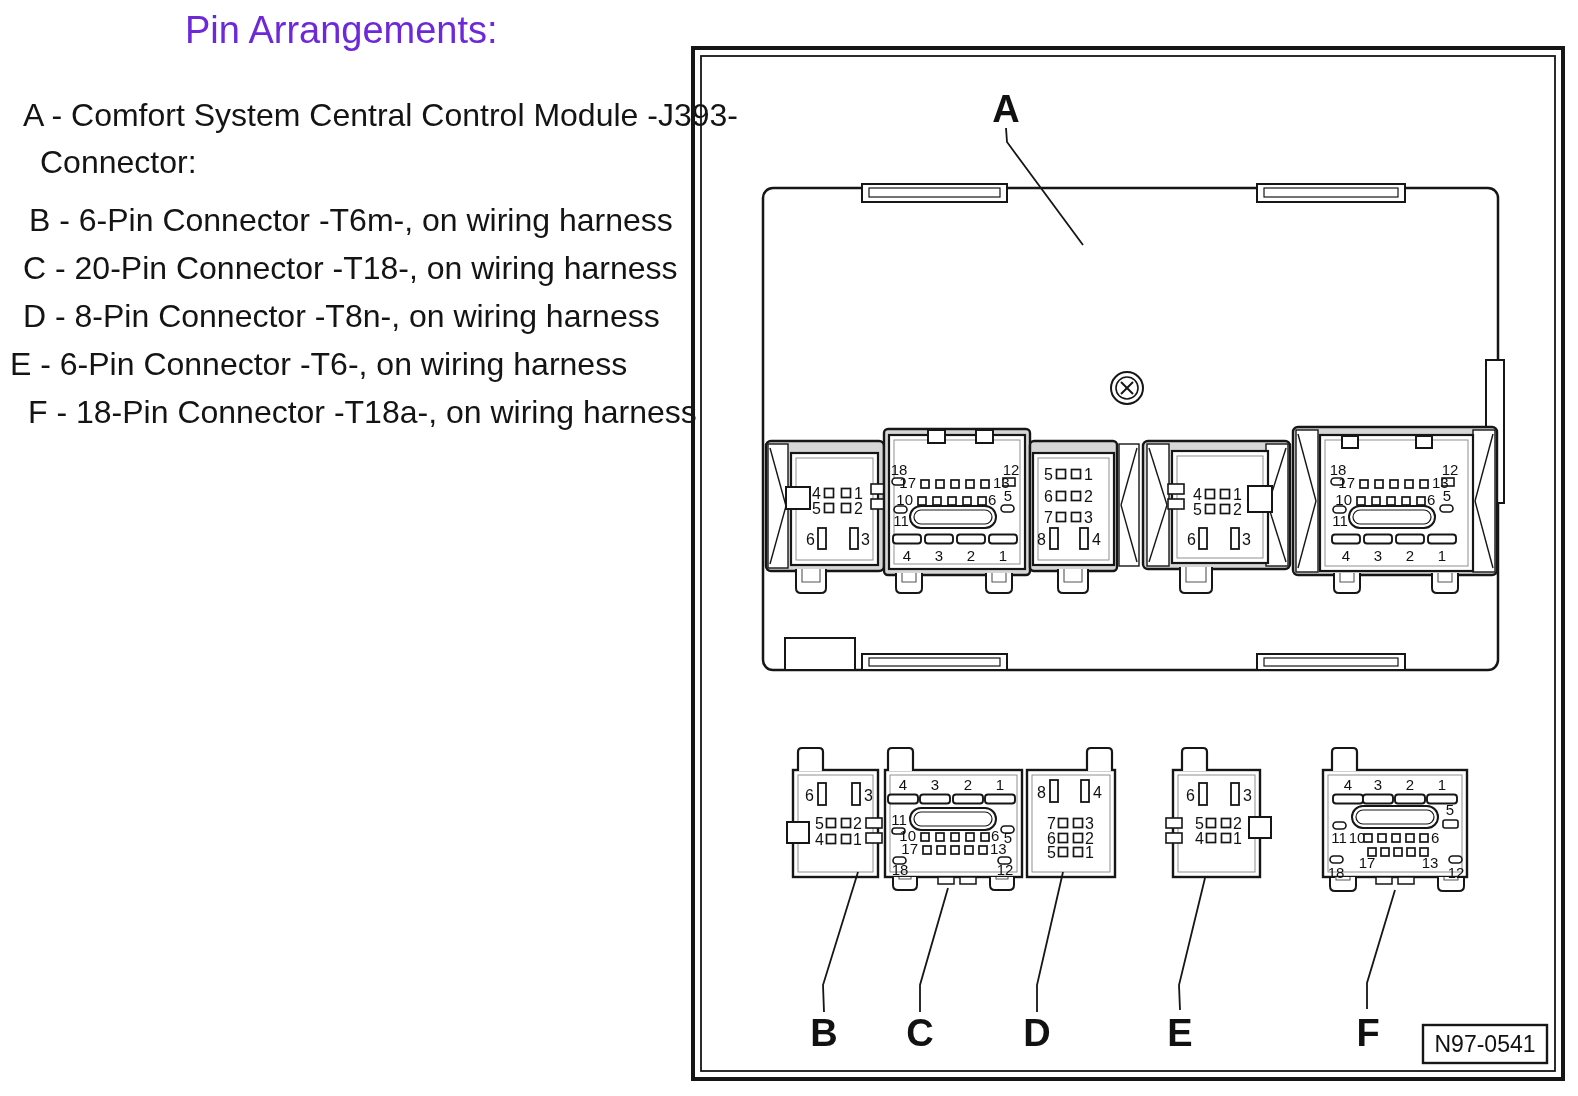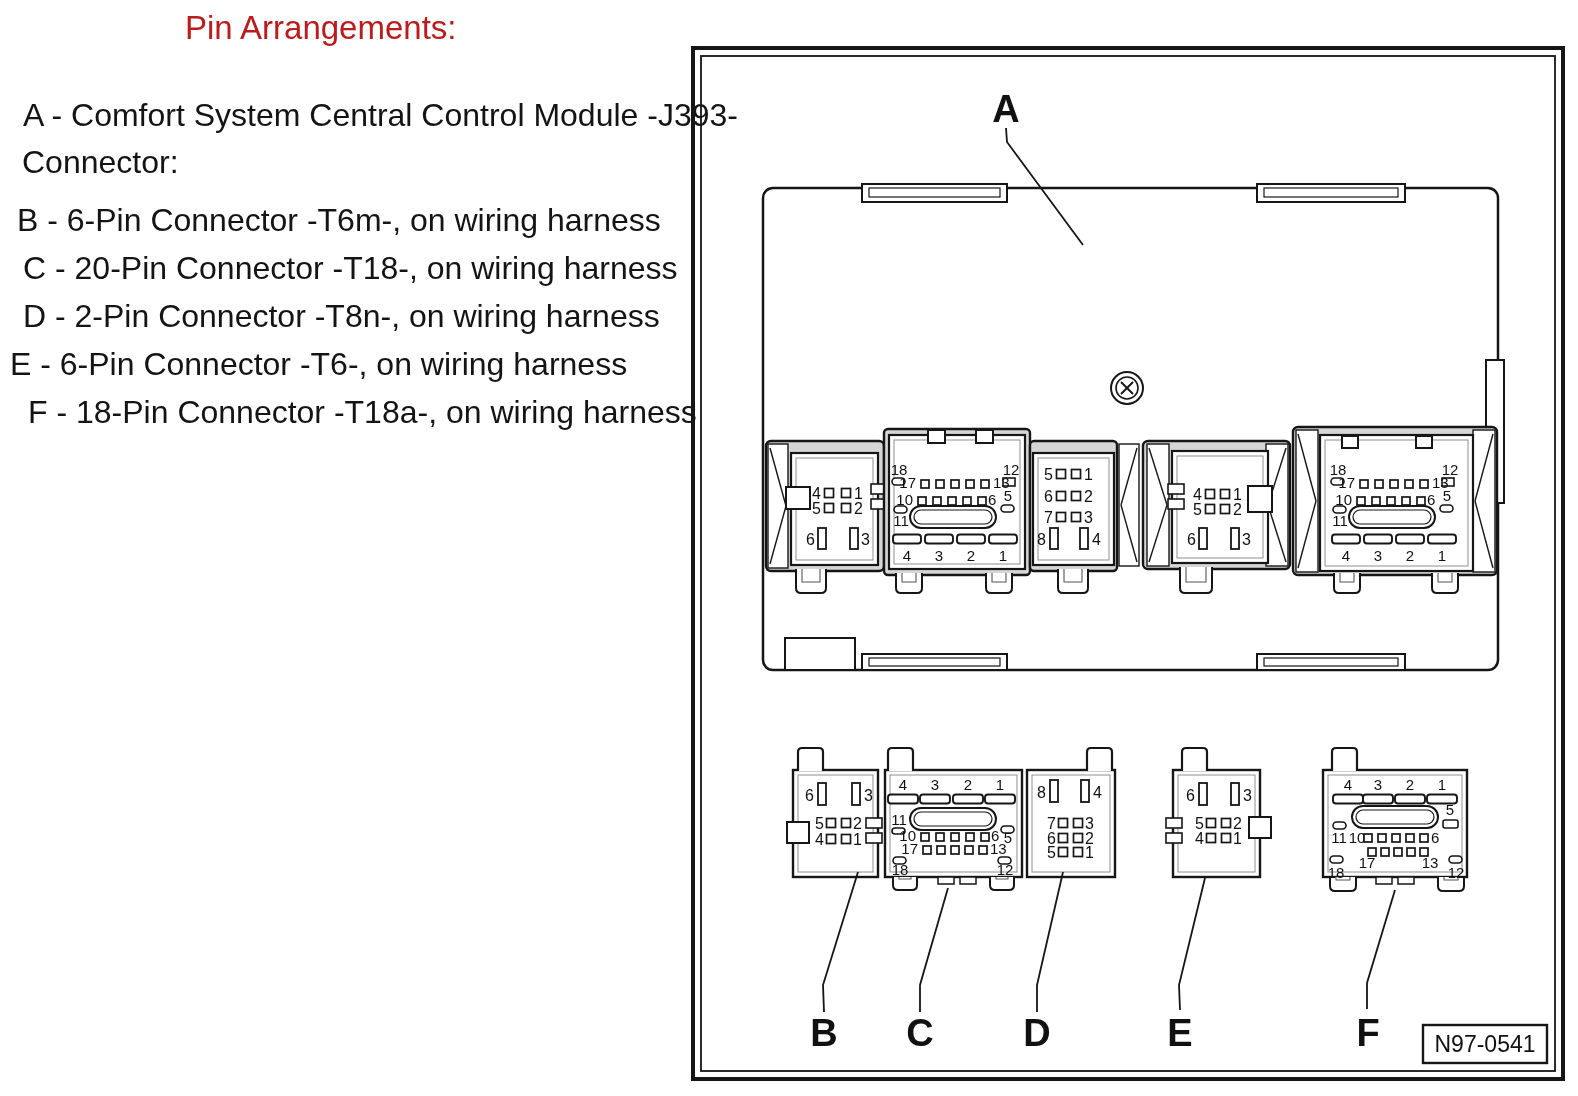--- a/index.html
+++ b/index.html
@@ -1,31 +1,31 @@
 <!DOCTYPE html>
 <html><head>
 <meta charset="utf-8">
 <style>
   html,body{margin:0;padding:0;background:#fff;}
   body{width:1578px;height:1096px;position:relative;overflow:hidden;
        font-family:"Liberation Sans",sans-serif;color:#111;}
   .legend-line{position:absolute;white-space:nowrap;font-size:32px;line-height:1;color:#141414;}
-  #page-title{position:absolute;left:185px;top:11px;font-size:33px;line-height:1;color:#b91c1c;}
+  #page-title{position:absolute;left:185px;top:11px;font-size:38px;line-height:1;color:#6d28d9;}
   #diagram-wrap{position:absolute;left:0;top:0;width:1578px;height:1096px;}
   svg text{font-family:"Liberation Sans",sans-serif;}
 </style>
 </head>
 <body>
 
 <div id="page-title">Pin Arrangements:</div>
 <div class="legend-line" style="left:23px;top:99px">A - Comfort System Central Control Module -J393-</div>
-<div class="legend-line" style="left:22px;top:146px">Connector:</div>
-<div class="legend-line" style="left:17px;top:204px">B - 6-Pin Connector -T6m-, on wiring harness</div>
+<div class="legend-line" style="left:40px;top:146px">Connector:</div>
+<div class="legend-line" style="left:29px;top:204px">B - 6-Pin Connector -T6m-, on wiring harness</div>
 <div class="legend-line" style="left:23px;top:252px">C - 20-Pin Connector -T18-, on wiring harness</div>
-<div class="legend-line" style="left:23px;top:300px">D - 2-Pin Connector -T8n-, on wiring harness</div>
+<div class="legend-line" style="left:23px;top:300px">D - 8-Pin Connector -T8n-, on wiring harness</div>
 <div class="legend-line" style="left:10px;top:348px">E - 6-Pin Connector -T6-, on wiring harness</div>
 <div class="legend-line" style="left:28px;top:396px">F - 18-Pin Connector -T18a-, on wiring harness</div>
 
 <div id="diagram-wrap">
   <svg id="diagram-svg" width="1578" height="1096" viewBox="0 0 1578 1096" xmlns="http://www.w3.org/2000/svg">
       <g>
         <rect x="693" y="48" width="870" height="1031" fill="none" stroke="#161616" stroke-width="4" rx="0"></rect>
         <rect x="701" y="56" width="854" height="1015" fill="none" stroke="#161616" stroke-width="1.8" rx="0"></rect>
       </g>
       <g>

